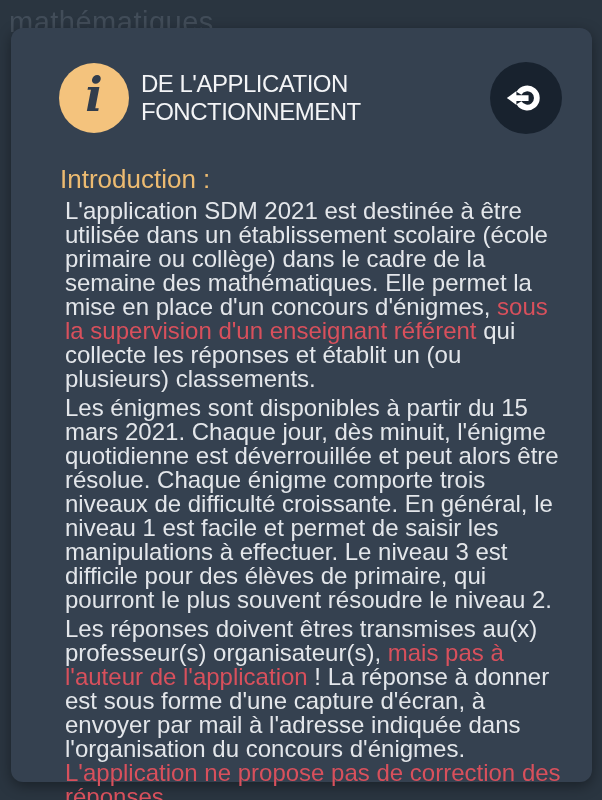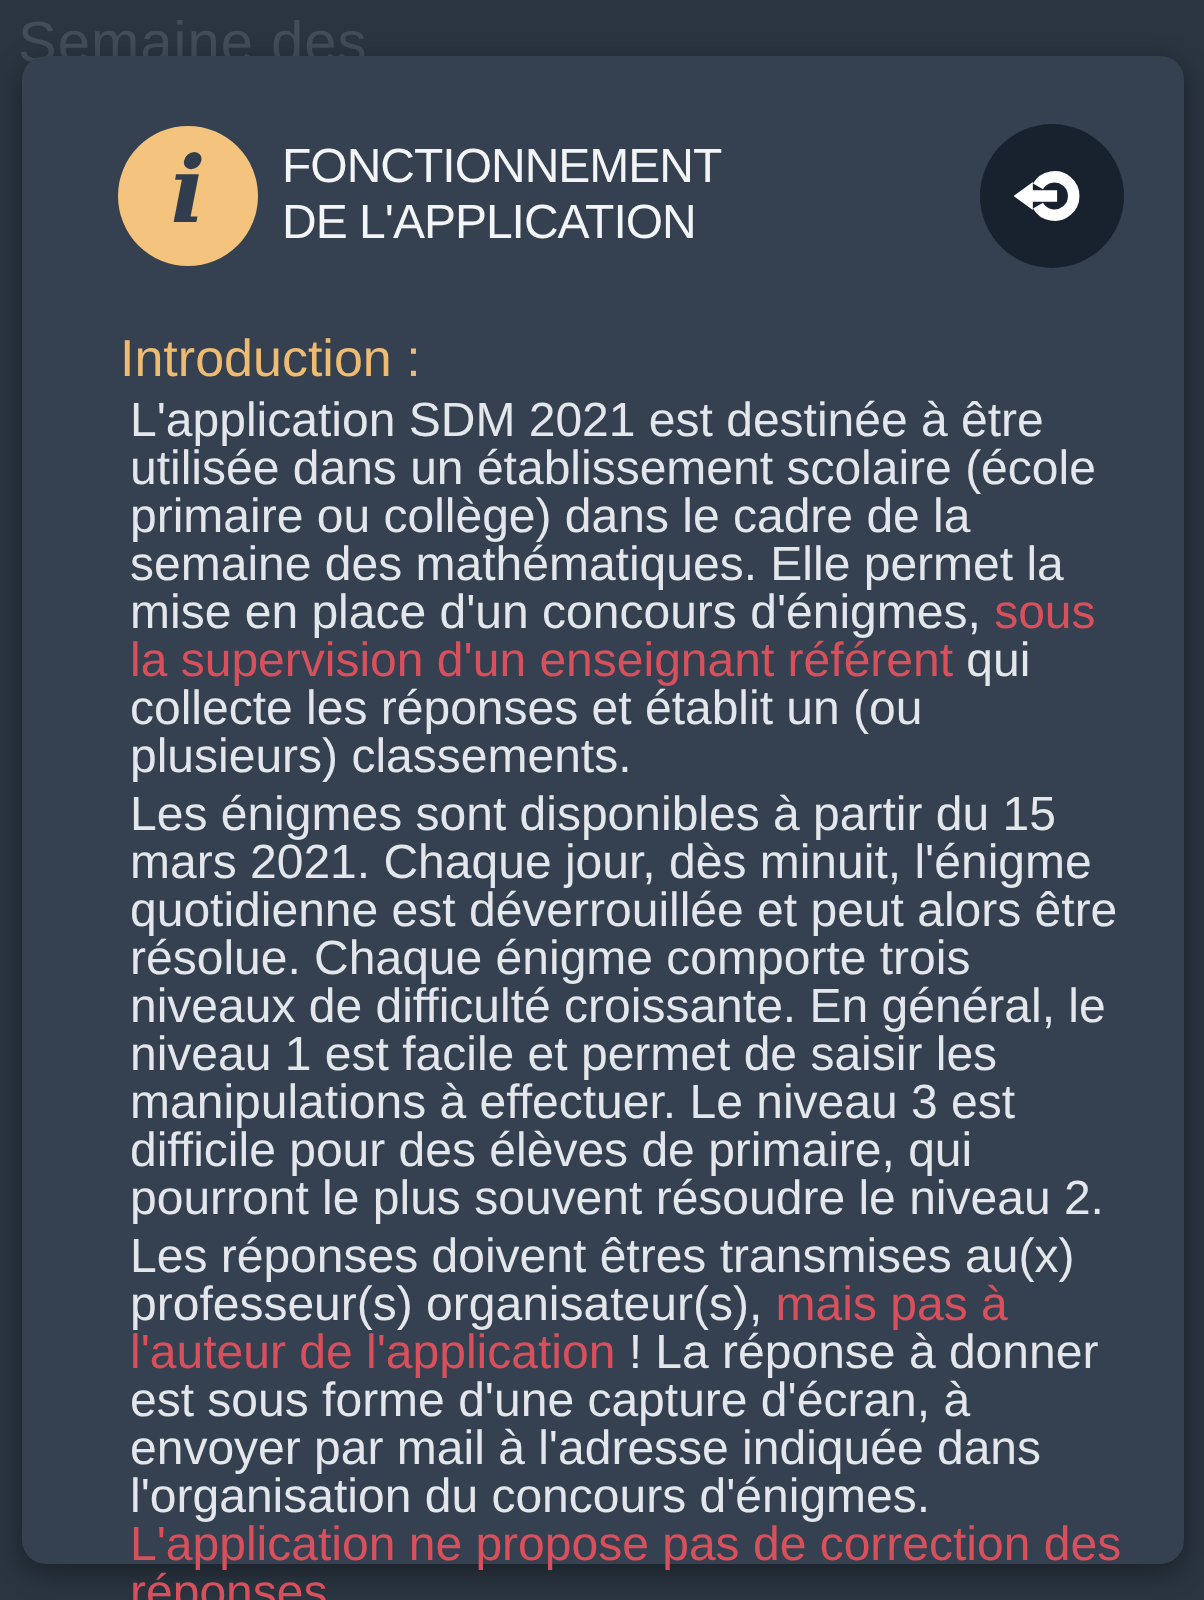--- a/index.html
+++ b/index.html
@@ -70,32 +70,31 @@
   .signature{
     margin:2px 30px 0 0;
     text-align:center;
     font-size:27px;color:#0ea5e9;
   }
 </style>
 </head>
 <body>
 
 <div class="bg-title">
-  <div>Semaine des</div>
   <div>mathématiques</div>
 </div>
 
 <div class="dialog">
   <div class="dialog-header">
     <div class="info-badge">
       <span class="info-glyph">i</span>
     </div>
     <div class="dialog-title">
+      <div>DE L'APPLICATION</div>
       <div>FONCTIONNEMENT</div>
-      <div>DE L'APPLICATION</div>
     </div>
     <button class="back-button">
       <span style="display:flex;">
         <svg width="46" height="46" viewBox="0 0 72 72" aria-hidden="true">
           <path d="M 25 28.5 A 15 15 0 1 1 25 43.5" fill="none" stroke="#ffffff" stroke-width="9"></path>
           <polygon points="6,36 21,25 21,31.5 40,31.5 40,40.5 21,40.5 21,47" fill="#ffffff"></polygon>
         </svg>
       </span>
     </button>
   </div>

